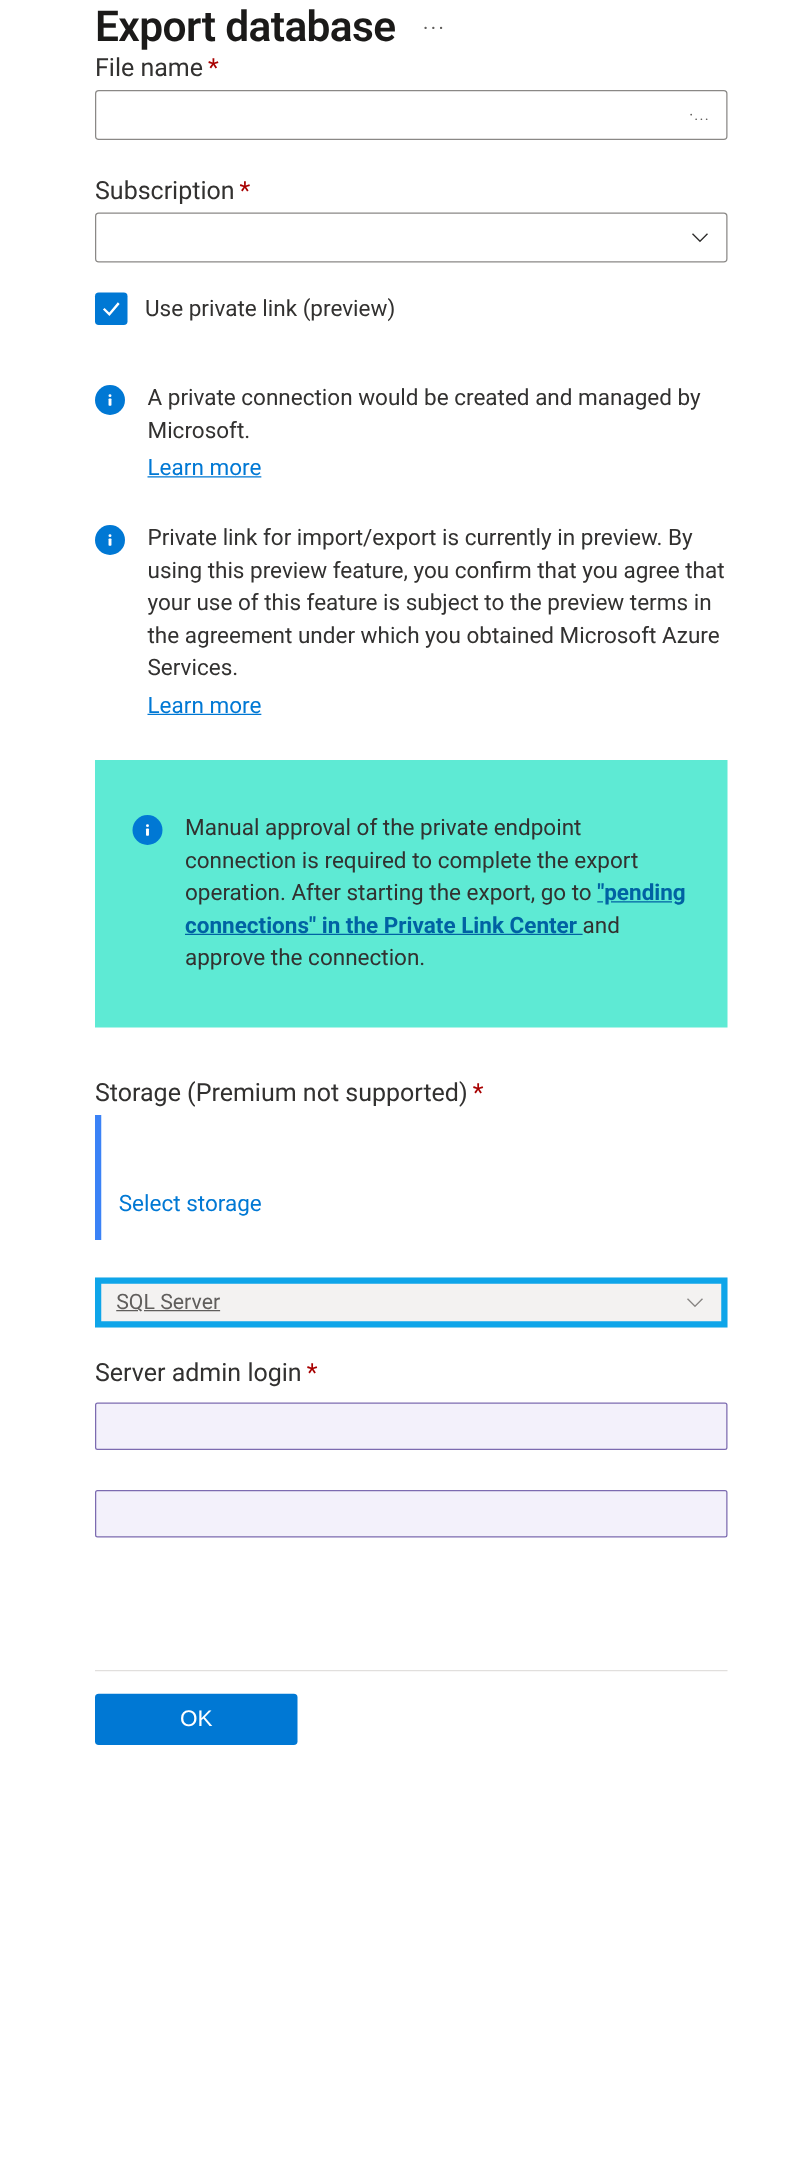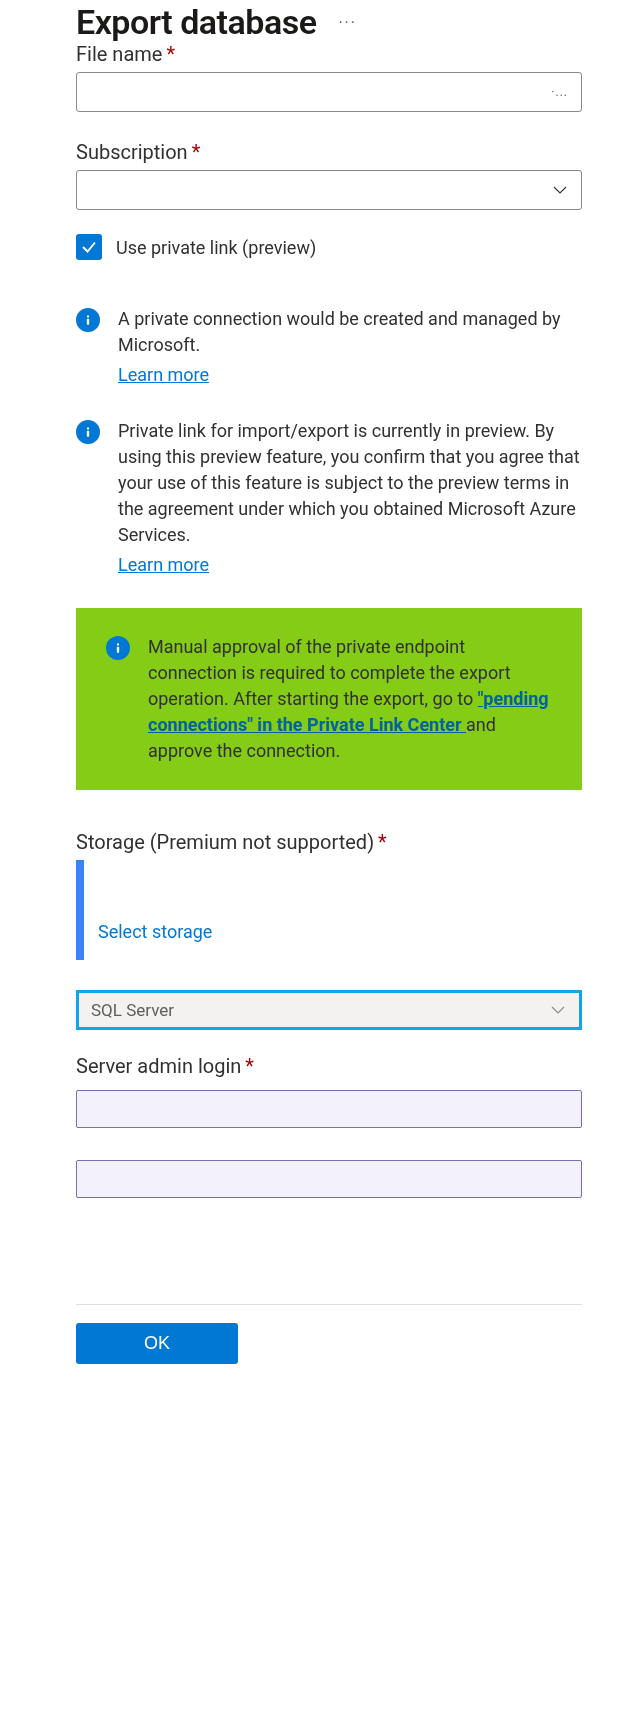--- a/index.html
+++ b/index.html
@@ -101,46 +101,47 @@
     display: inline-block;
     margin-top: 4px;
   }
   .link-bold {
     color: #0062a3;
     font-weight: 700;
     text-decoration: underline;
     cursor: pointer;
   }
   .callout {
-    background: #84cc16;
-    padding: 26px 30px;
+    background: #5eead4;
+    padding: 42px 30px;
     margin-bottom: 40px;
   }
   .callout .info-row { margin-bottom: 0; }
   .storage-block {
-    border-left: 8px solid #3b82f6;
+    border-left: 5px solid #3b82f6;
     padding: 24px 0 18px 14px;
     margin: 6px 0 30px 0;
     min-height: 100px;
     display:flex; align-items:flex-end;
   }
   .storage-link { color: #0078d4; font-size: 18px; cursor: pointer; }
   .ro-dropdown {
     width: 100%;
     height: 40px;
-    border: 3px solid #0ea5e9;
+    border: 5px solid #0ea5e9;
     background: #f3f2f1;
     display: flex;
     align-items: center;
     justify-content: space-between;
     padding: 0 12px;
     margin: 6px 0 24px 0;
     color: #605e5c;
     font-size: 17px;
     cursor: default;
+    text-decoration: underline;
   }
   .ro-dropdown .chevron-down { stroke: #8a8886; }
   .purple-input {
     width: 100%;
     height: 38px;
     border: 1px solid #7c6bb0;
     background: #f3f1fb;
     border-radius: 2px;
     margin: 6px 0 26px 0;
     padding: 0 8px;

